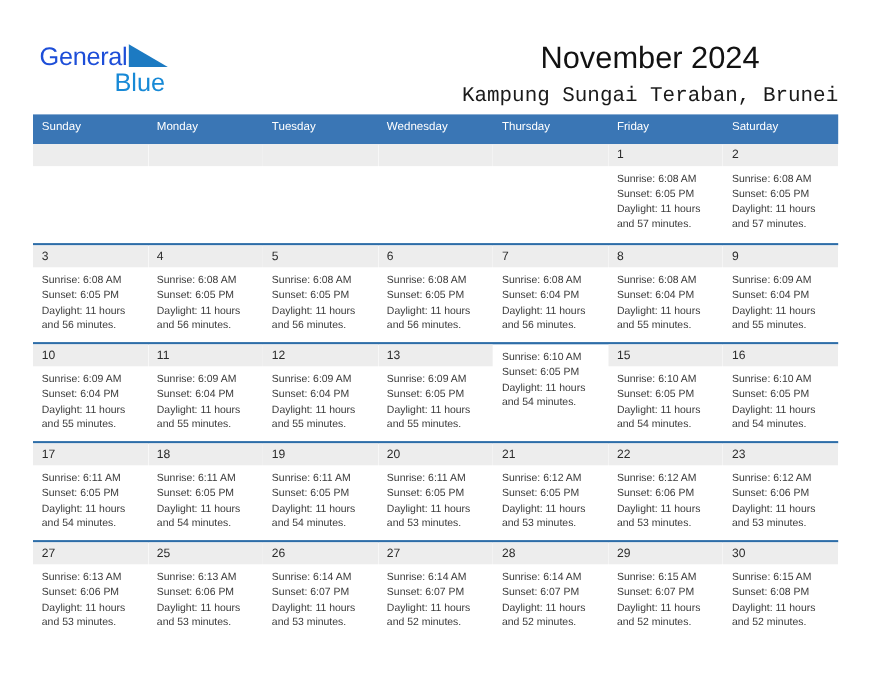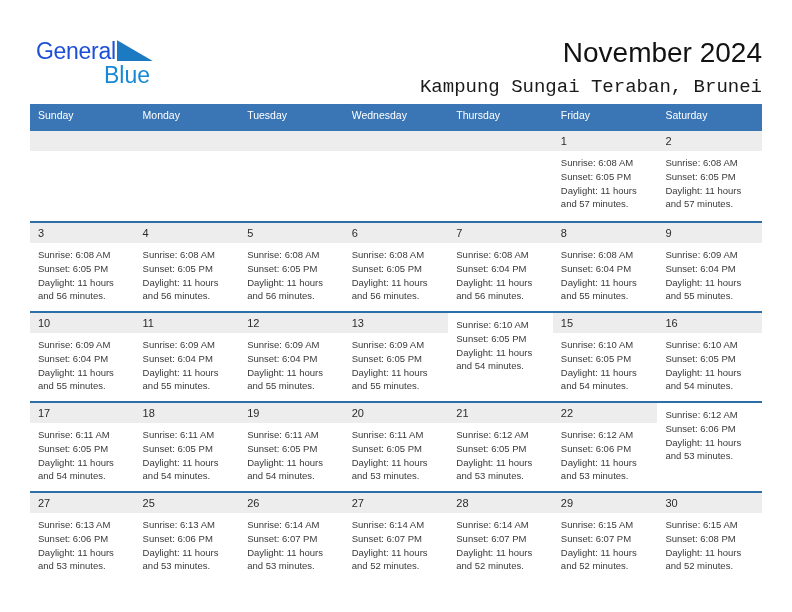--- a/index.html
+++ b/index.html
@@ -12,21 +12,21 @@
   .logo { position:absolute; left:36px; top:40px; }
   .logo-row { display:flex; align-items:flex-start; }
   .logo-general { font-size:23px; color:#1d4ed8; letter-spacing:-0.3px; line-height:1; }
   .logo-flag {
     width:36px; height:21px; margin-left:1px; margin-top:0;
     background:var(--logo-triangle,#1C7AC2);
     clip-path:polygon(0 0, 100% 100%, 0 100%);
   }
   .logo-blue { font-size:23px; line-height:1; color:var(--logo-blue,#1789D6); padding-left:68px; margin-top:1px; }
   
-  .title-block { position:absolute; right:30px; top:38px; text-align:right; }
+  .title-block { position:absolute; right:30px; top:38px; text-align:center; }
   .page-title { font-size:28px; color:#121212; line-height:1.1; font-weight:normal; }
   .page-subtitle { font-size:19px; color:#1a1a1a; margin-top:7px;font-family:Liberation Mono, monospace; }
   
   .calendar { position:absolute; left:30px; top:104px; width:732px; }
   .weekday-row {
     display:grid; grid-template-columns:repeat(7,1fr);
     background:var(--header-bar,#3A76B5); height:27px;
   }
   .weekday-cell { color:var(--header-text,#ffffff); font-size:10.5px; line-height:22px; padding-left:8px; overflow:hidden; white-space:nowrap; }
   .week-row { display:grid; grid-template-columns:repeat(7,1fr); height:90px; }
@@ -280,20 +280,21 @@
           <div class="day-cell">
             <div class="day-band"><span>22</span></div>
             <div class="day-details">
               <div>Sunrise: 6:12 AM</div>
               <div>Sunset: 6:06 PM</div>
               <div>Daylight: 11 hours</div>
               <div>and 53 minutes.</div>
             </div>
           </div>
           <div class="day-cell">
+            <div class="day-band"><span>23</span></div>
             <div class="day-details">
               <div>Sunrise: 6:12 AM</div>
               <div>Sunset: 6:06 PM</div>
               <div>Daylight: 11 hours</div>
               <div>and 53 minutes.</div>
             </div>
           </div>
         </div>
         <div class="week-row divided">
           <div class="day-cell">

